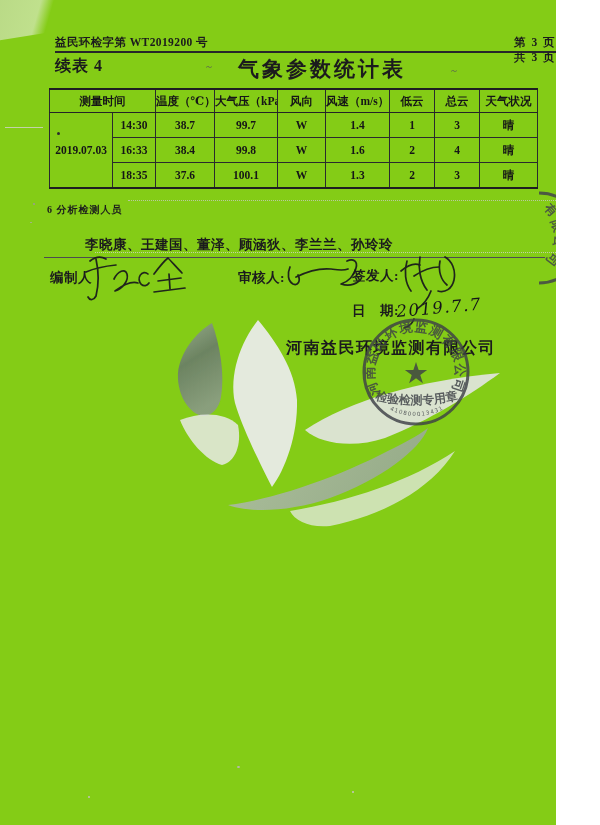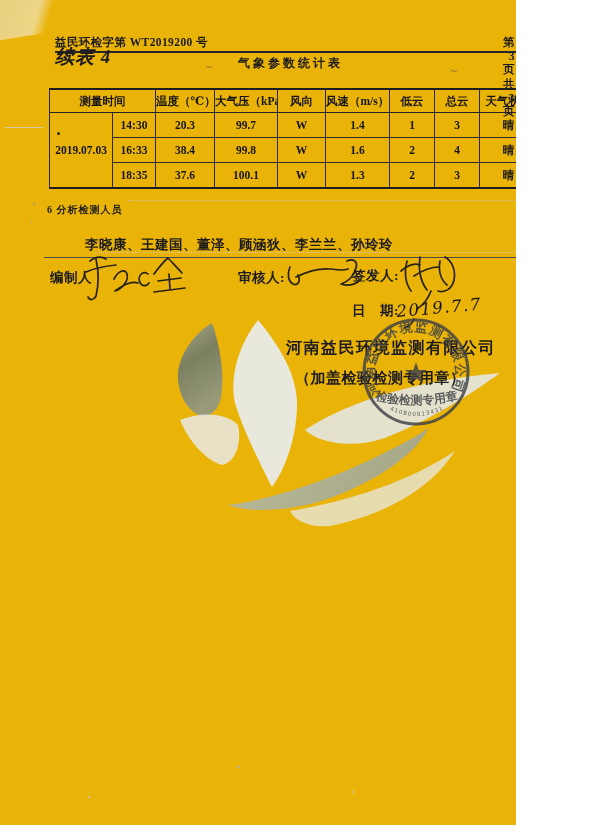--- a/index.html
+++ b/index.html
@@ -1,37 +1,37 @@
 <!DOCTYPE html>
 <html><head>
 <meta charset="utf-8">
 <style>
   html,body{margin:0;padding:0;background:#ffffff;}
   .page{
-    position:relative;width:516px;height:825px;overflow:hidden;
-    background:#eab308;
+    position:relative;width:556px;height:825px;overflow:hidden;
+    background:#84cc16;
     font-family:"Liberation Serif","DejaVu Serif",serif;
     color:#1b1b1d;
   }
   
   .corner-artifact{position:absolute;left:-10px;top:-8px;width:95px;height:42px;
     background:linear-gradient(115deg,#e2e2df 0%,#f1f1ee 50%,rgba(255,255,255,0) 62%);
     opacity:.55;transform:rotate(-9deg);}
   .edge-line{position:absolute;left:587px;top:0;width:1px;height:825px;background:#b7b7b4;}
   .edge-shade{position:absolute;left:588px;top:0;width:12px;height:825px;background:#f5f5f2;}
   .speck{position:absolute;border-radius:50%;}
   .speck-line{position:absolute;left:5px;top:127px;width:38px;height:1px;background:#d3d3d0;opacity:.8;}
 
   
   .doc-number{position:absolute;left:55px;top:35px;font-size:11.5px;font-weight:bold;letter-spacing:.4px;}
   .page-info{position:absolute;left:502px;top:35px;font-size:11.5px;font-weight:bold;letter-spacing:1.5px;text-align:right;}
   .header-rule{position:absolute;left:55px;top:51px;width:530px;height:1.6px;background:#26262a;}
 
-  .cont-label{position:absolute;left:55px;top:44px;font-size:19px;font-weight:600;letter-spacing:1px;font-style:italic;}
-  .doc-title{position:absolute;left:238px;top:55px;font-size:12px;font-weight:bold;letter-spacing:3px;}
+  .cont-label{position:absolute;left:55px;top:56px;font-size:16px;font-weight:600;letter-spacing:1px;}
+  .doc-title{position:absolute;left:238px;top:55px;font-size:21px;font-weight:bold;letter-spacing:3px;}
   .tilde{position:absolute;font-size:11px;color:#55555a;}
   .t1{left:206px;top:60px;}
   .t2{left:451px;top:64px;}
 
   
   .weather-table{position:absolute;left:49px;top:88px;width:488px;border-collapse:collapse;table-layout:fixed;
     font-size:11.5px;text-align:center;color:#151517;
     border-top:2.6px solid #1e1e21;border-bottom:2.6px solid #1e1e21;}
   .weather-table th,.weather-table td{border:1px solid #2a2a2e;padding:0;overflow:hidden;white-space:nowrap;}
   .weather-table th{height:22px;font-weight:bold;}
@@ -132,21 +132,21 @@
         <th>大气压（kPa）</th>
         <th>风向</th>
         <th>风速（m/s）</th>
         <th>低云</th>
         <th>总云</th>
         <th>天气状况</th>
       </tr>
       <tr>
         <td rowspan="3">2019.07.03</td>
         <td>14:30</td>
-        <td>20.3</td>
+        <td>38.7</td>
         <td>99.7</td>
         <td>W</td>
         <td>1.4</td>
         <td>1</td>
         <td>3</td>
         <td>晴</td>
       </tr>
       <tr>
         <td>16:33</td>
         <td>38.4</td>
@@ -207,21 +207,20 @@
         <path d="M440,261 C438,271 441,280 447,285"></path>
         <path d="M445,257 C452,261 456,270 454,280 C452,289 445,293 438,291"></path>
         <path d="M431,291 C428,299 423,305 417,309"></path>
       </g>
       <path d="M414,319 C412,324 408,327 404,328"></path>
     </g>
     <text x="397" y="317" font-size="16.5" font-style="italic" letter-spacing="1.5" fill="#141419" font-family="DejaVu Serif, Liberation Serif, serif" transform="rotate(-5 397 317)">2019.7.7</text>
   </svg>
 
   <div class="company">河南益民环境监测有限公司</div>
-  <div class="sealnote">（加盖检验检测专用章）</div>
 
   <svg class="stamp-main" width="132" height="132" viewBox="0 0 132 132">
     <defs>
       <filter id="sblur">
           <feGaussianBlur stdDeviation="0.35"></feGaussianBlur>
         </filter>
       <path id="ringPath" d="M30.2,87.7 A41,41 0 1 1 99.8,87.7" fill="none"></path>
       <path id="botPath" d="M23,93 A180,180 0 0 0 109,93" fill="none"></path>
       <path id="numPath" d="M38,103 A60,60 0 0 0 94,103" fill="none"></path>
     </defs>

